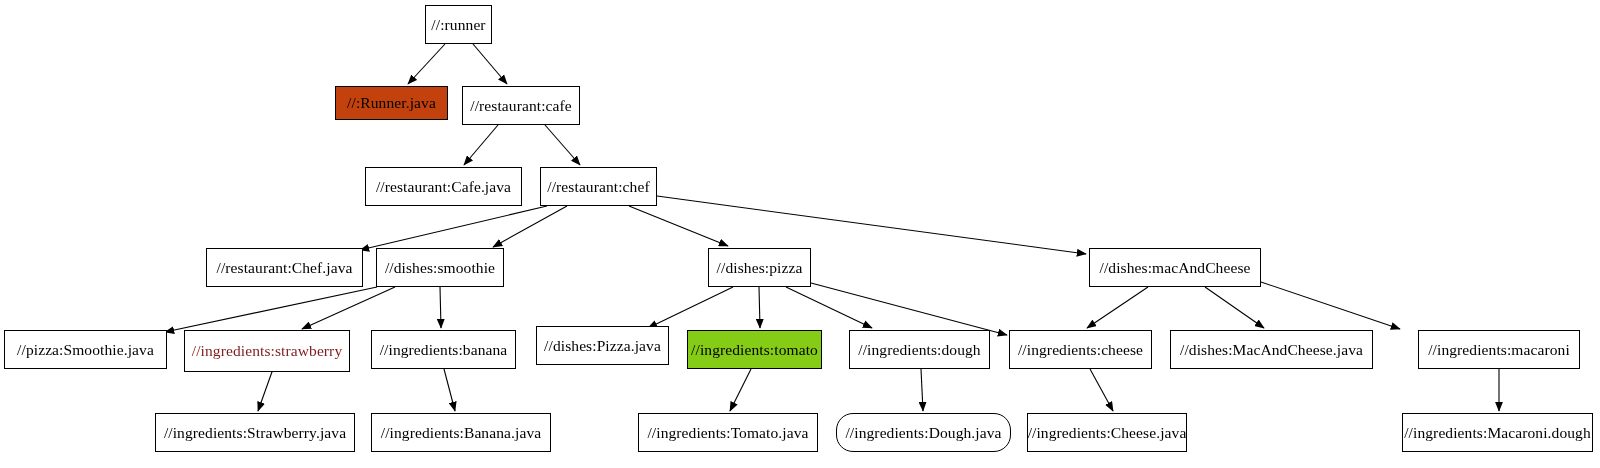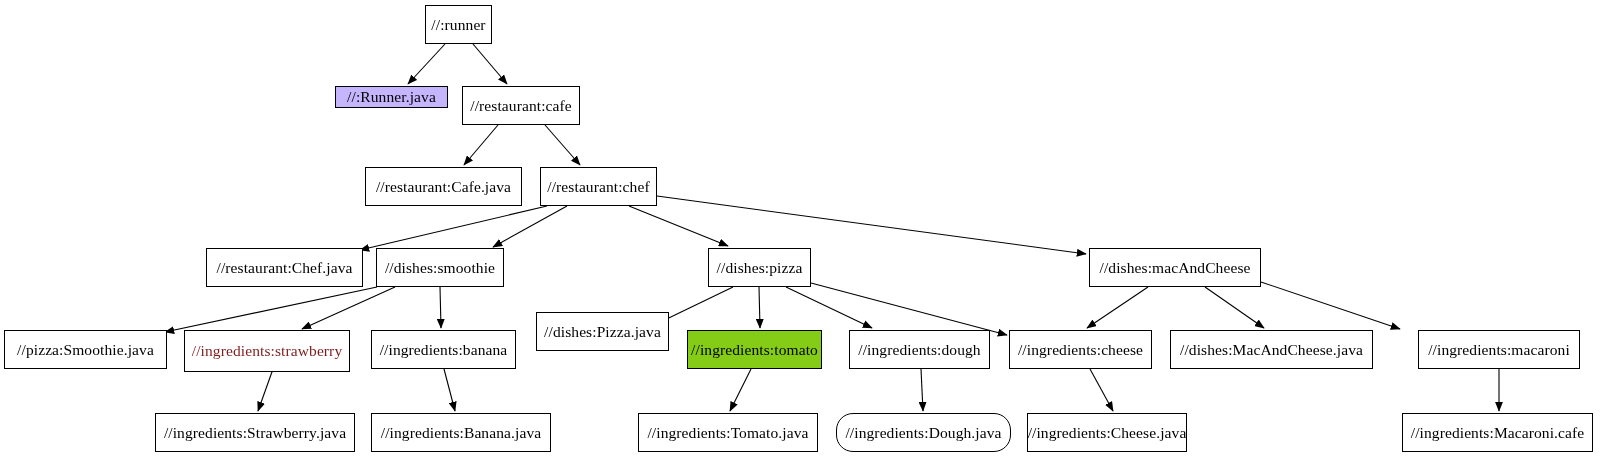--- a/index.html
+++ b/index.html
@@ -78,21 +78,21 @@
         <line x1="921" y1="369" x2="923" y2="411" stroke="#000000" stroke-width="1.1" marker-end="url(#arrowhead)"></line>
         <line x1="1090" y1="369" x2="1113" y2="411" stroke="#000000" stroke-width="1.1" marker-end="url(#arrowhead)"></line>
         <line x1="1499" y1="369" x2="1499" y2="411" stroke="#000000" stroke-width="1.1" marker-end="url(#arrowhead)"></line>
       </g>
   </svg>
 
   <div id="nodes-layer">
       <div class="graph-node" style="left: 425px; top: 5px; width: 67px; height: 39px; border-color: rgb(0, 0, 0); background: rgb(255, 255, 255); color: rgb(0, 0, 0);">
         <span class="node-label">//:runner</span>
       </div>
-      <div class="graph-node" style="left: 335px; top: 86px; width: 113px; height: 22px; border-color: rgb(0, 0, 0); background: #c4b5fd; color: rgb(0, 0, 0); justify-content: center;">
+      <div class="graph-node" style="left: 335px; top: 86px; width: 113px; height: 34px; border-color: rgb(0, 0, 0); background: #c2410c; color: rgb(0, 0, 0); justify-content: center;">
         <span class="node-label">//:Runner.java</span>
       </div>
       <div class="graph-node" style="left: 462px; top: 86px; width: 118px; height: 39px; border-color: rgb(0, 0, 0); background: rgb(255, 255, 255); color: rgb(0, 0, 0);">
         <span class="node-label">//restaurant:cafe</span>
       </div>
       <div class="graph-node" style="left: 365px; top: 167px; width: 157px; height: 39px; border-color: rgb(0, 0, 0); background: rgb(255, 255, 255); color: rgb(0, 0, 0);">
         <span class="node-label">//restaurant:Cafe.java</span>
       </div>
       <div class="graph-node" style="left: 540px; top: 167px; width: 117px; height: 39px; border-color: rgb(0, 0, 0); background: rgb(255, 255, 255); color: rgb(0, 0, 0);">
         <span class="node-label">//restaurant:chef</span>
@@ -111,21 +111,21 @@
       </div>
       <div class="graph-node" style="left: 4px; top: 330px; width: 163px; height: 39px; border-color: rgb(0, 0, 0); background: rgb(255, 255, 255); color: rgb(0, 0, 0);">
         <span class="node-label">//pizza:Smoothie.java</span>
       </div>
       <div class="graph-node" style="left: 184px; top: 330px; width: 166px; height: 42px; border-color: rgb(0, 0, 0); background: rgb(255, 255, 255); color: #7f1d1d;">
         <span class="node-label">//ingredients:strawberry</span>
       </div>
       <div class="graph-node" style="left: 371px; top: 330px; width: 145px; height: 39px; border-color: rgb(0, 0, 0); background: rgb(255, 255, 255); color: rgb(0, 0, 0);">
         <span class="node-label">//ingredients:banana</span>
       </div>
-      <div class="graph-node" style="left: 536px; top: 312px; width: 133px; height: 39px; border-color: rgb(0, 0, 0); background: rgb(255, 255, 255); color: rgb(0, 0, 0); align-items: center;">
+      <div class="graph-node" style="left: 536px; top: 326px; width: 133px; height: 39px; border-color: rgb(0, 0, 0); background: rgb(255, 255, 255); color: rgb(0, 0, 0); align-items: center;">
         <span class="node-label">//dishes:Pizza.java</span>
       </div>
       <div class="graph-node" style="left: 687px; top: 330px; width: 135px; height: 39px; border-color: rgb(0, 0, 0); background: #84cc16; color: rgb(0, 0, 0); text-align: right;">
         <span class="node-label">//ingredients:tomato</span>
       </div>
       <div class="graph-node" style="left: 849px; top: 330px; width: 141px; height: 39px; border-color: rgb(0, 0, 0); background: rgb(255, 255, 255); color: rgb(0, 0, 0);">
         <span class="node-label">//ingredients:dough</span>
       </div>
       <div class="graph-node" style="left: 1009px; top: 330px; width: 143px; height: 39px; border-color: rgb(0, 0, 0); background: rgb(255, 255, 255); color: rgb(0, 0, 0);">
         <span class="node-label">//ingredients:cheese</span>
@@ -145,17 +145,17 @@
       <div class="graph-node" style="left: 638px; top: 413px; width: 180px; height: 39px; border-color: rgb(0, 0, 0); background: rgb(255, 255, 255); color: rgb(0, 0, 0);">
         <span class="node-label">//ingredients:Tomato.java</span>
       </div>
       <div class="graph-node" style="left: 836px; top: 413px; width: 175px; height: 39px; border-color: rgb(0, 0, 0); background: rgb(255, 255, 255); color: rgb(0, 0, 0); border-radius: 17px;">
         <span class="node-label">//ingredients:Dough.java</span>
       </div>
       <div class="graph-node" style="left: 1027px; top: 413px; width: 160px; height: 39px; border-color: rgb(0, 0, 0); background: rgb(255, 255, 255); color: rgb(0, 0, 0);">
         <span class="node-label">//ingredients:Cheese.java</span>
       </div>
       <div class="graph-node" style="left: 1402px; top: 413px; width: 191px; height: 39px; border-color: rgb(0, 0, 0); background: rgb(255, 255, 255); color: rgb(0, 0, 0);">
-        <span class="node-label">//ingredients:Macaroni.cafe</span>
+        <span class="node-label">//ingredients:Macaroni.dough</span>
       </div>
     </div>
 
 </div>
 
 </body></html>

